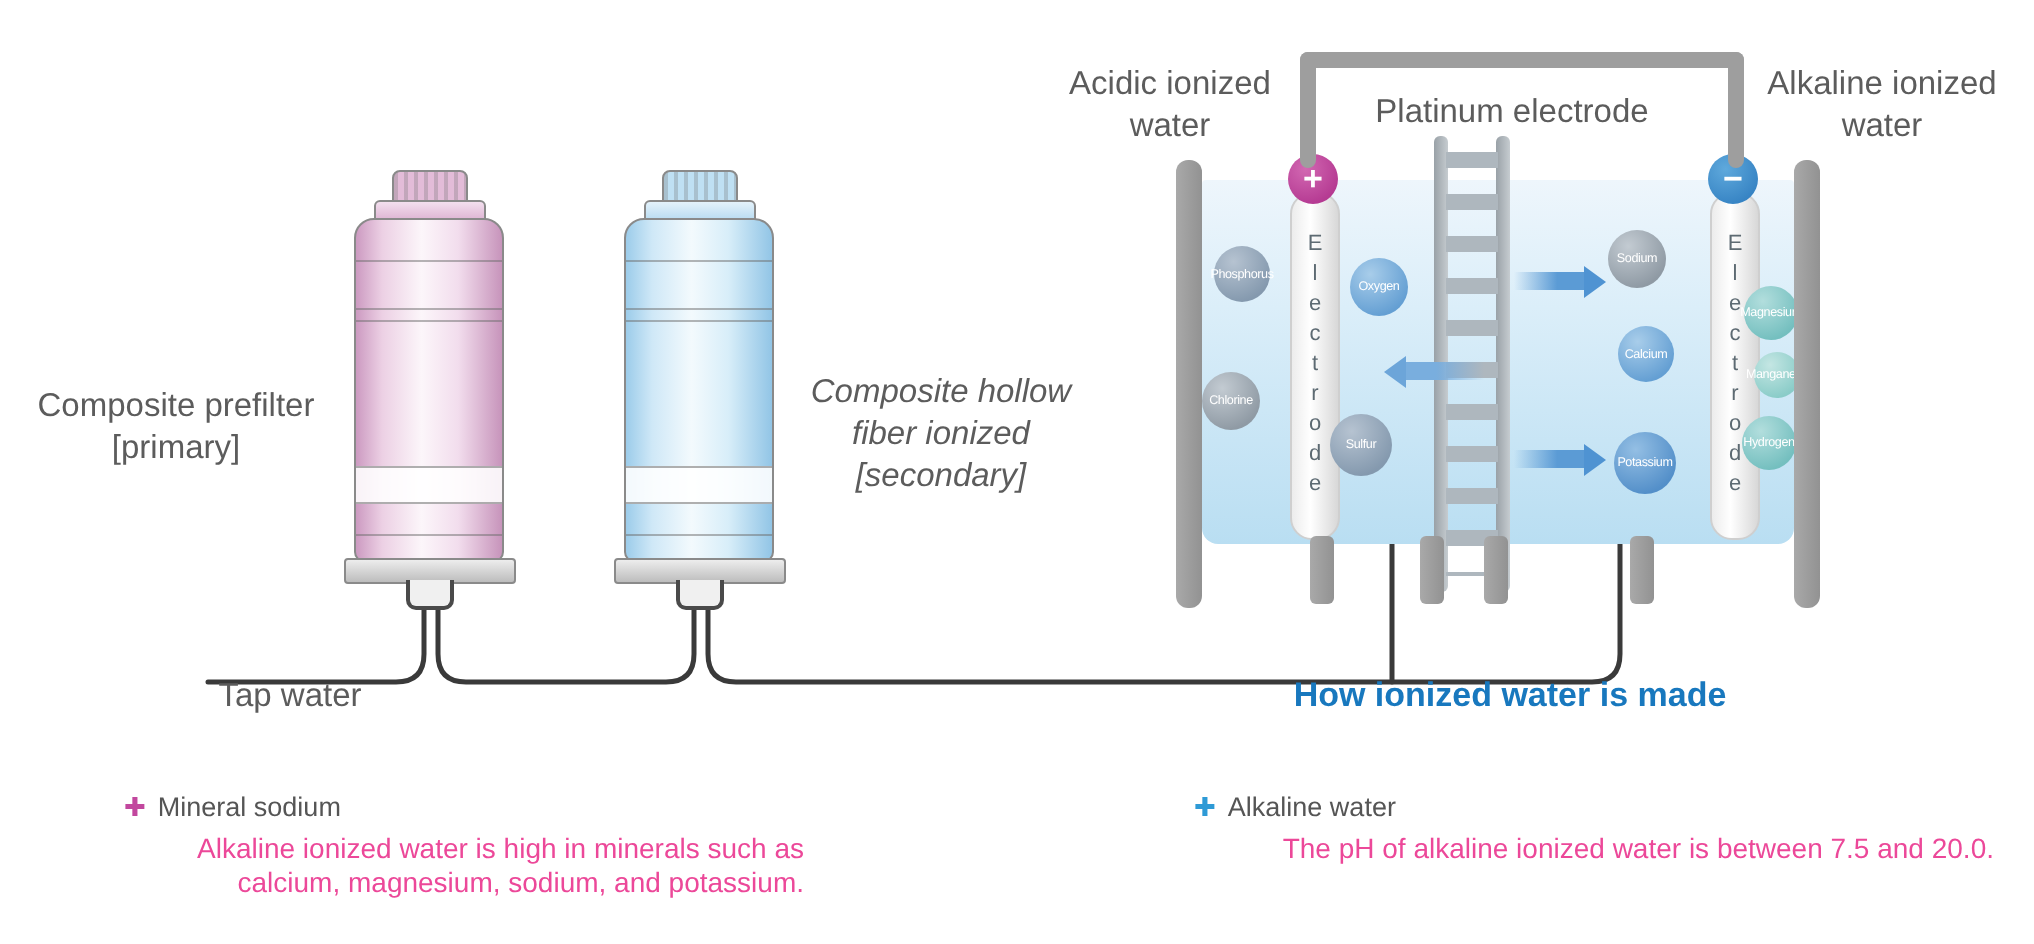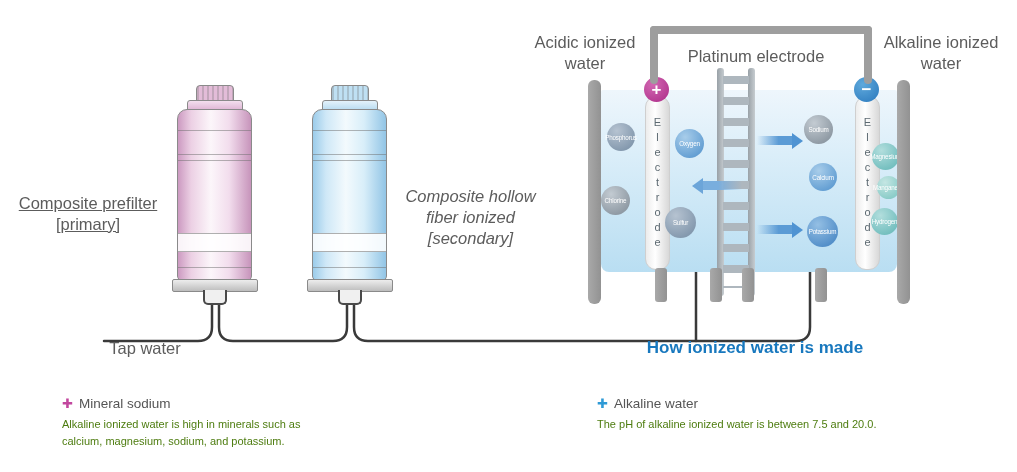--- a/index.html
+++ b/index.html
@@ -79,21 +79,21 @@
   .arrow-l{background:linear-gradient(270deg,rgba(121,174,222,0),#79aede 60%);}
   .arrow-l::before{content:'';position:absolute;left:-10px;top:-3.5px;width:0;height:0;
     border-right:11px solid #6ca5d9;border-top:8px solid transparent;border-bottom:8px solid transparent;}
 
   
   .note{position:absolute;z-index:6;}
   .note-title{display:flex;align-items:center;gap:6px;font-size:13.5px;color:#555;}
   .plus-glyph{font-size:13px;line-height:1;}
   .plus-magenta{color:#c2479e;}
   .plus-blue{color:#2e9ad6;}
-  .note-body{margin-top:5px;font-size:11px;line-height:17px;color:#4d7c0f;}
+  .note-body{margin-top:5px;font-size:14px;line-height:17px;color:#ec4899;text-align:right;}
 
   .tubes{position:absolute;left:0;top:0;z-index:0;}
 </style>
 </head>
 <body>
 
 <div class="canvas">
 
   <svg class="tubes" width="1017" height="472" viewBox="0 0 1017 472">
     <g fill="none" stroke="#3a3a3a" stroke-width="2.5" stroke-linecap="round">
@@ -125,21 +125,21 @@
       <div class="f-line" style="top:20px;"></div>
       <div class="f-line" style="top:44px;"></div>
       <div class="f-line" style="top:50px;"></div>
       <div class="f-band"></div>
       <div class="f-line" style="bottom:12px;"></div>
     </div>
     <div class="f-flange"></div>
     <div class="f-spout"></div>
   </div>
 
-  <div class="lbl" style="left:8px;top:193px;width:160px;text-decoration:underline;">
+  <div class="lbl" style="left:8px;top:193px;width:160px;">
     <div>Composite prefilter</div>
     <div>[primary]</div>
   </div>
   <div class="lbl" style="left:393px;top:186px;width:155px;font-style:italic;">
     <div>Composite hollow</div>
     <div>fiber ionized</div>
     <div>[secondary]</div>
   </div>
   <div class="lbl" style="left:100px;top:338px;width:90px;">Tap water</div>
 

